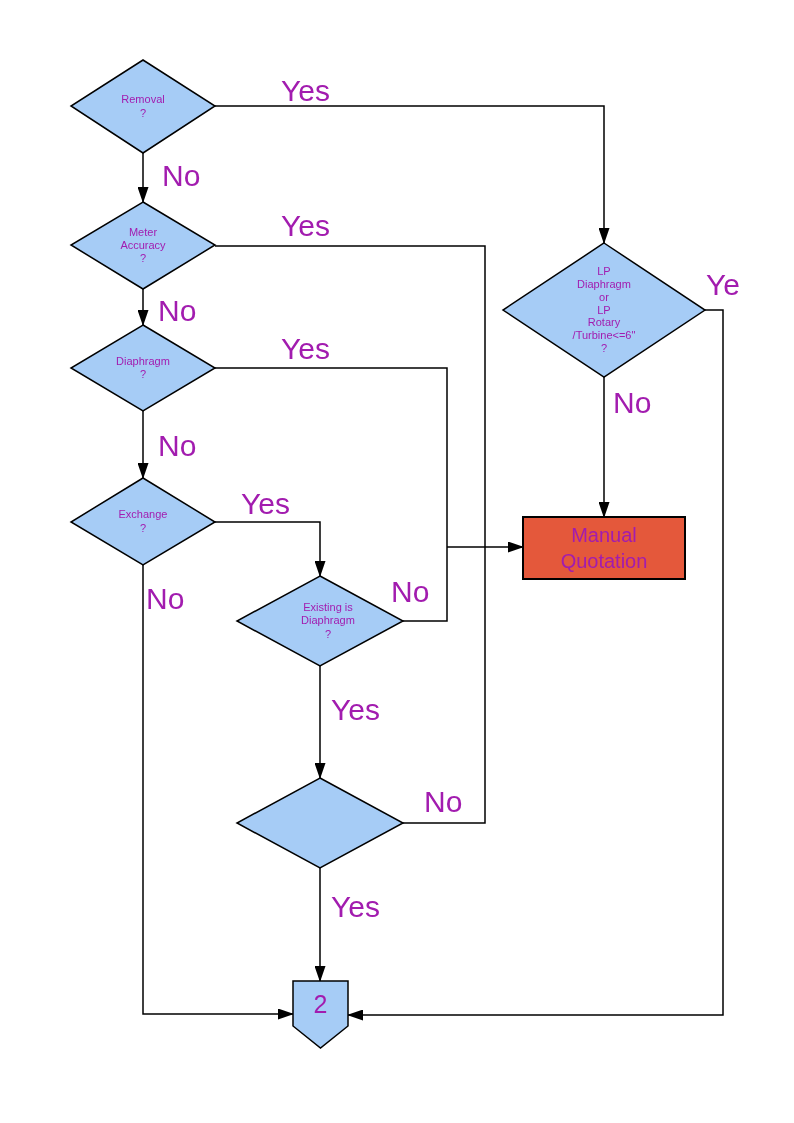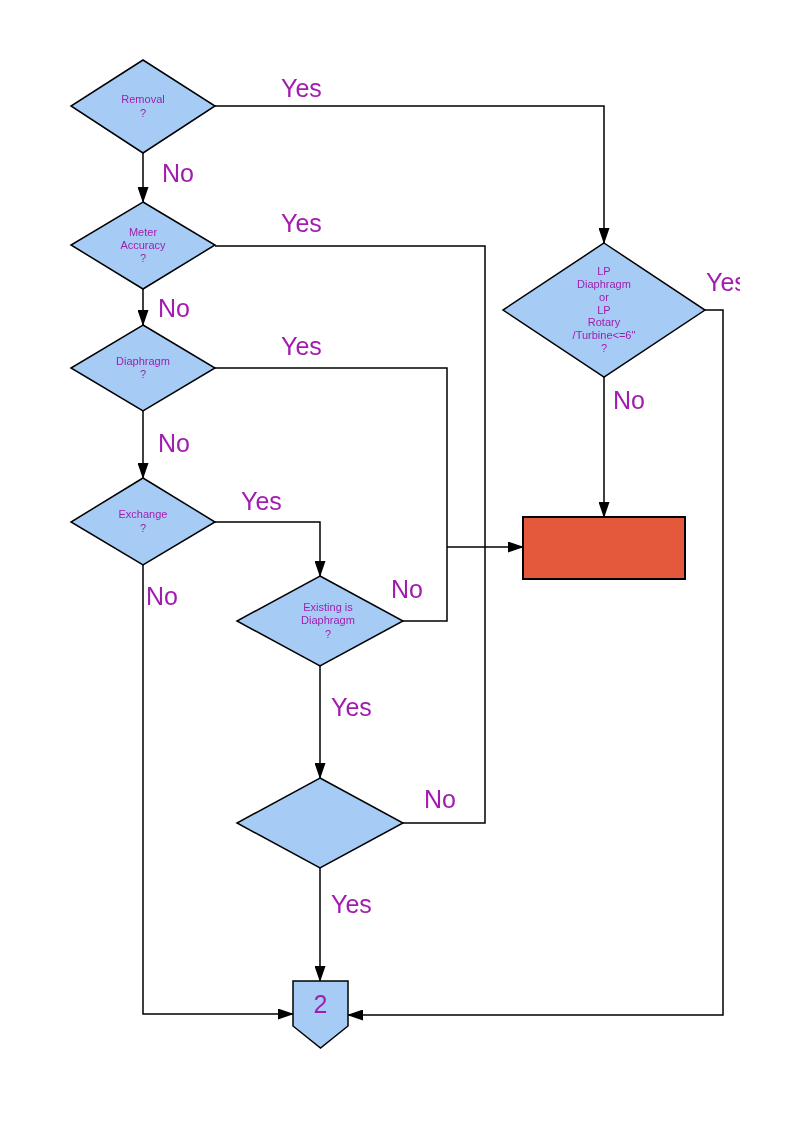--- a/index.html
+++ b/index.html
@@ -54,21 +54,21 @@
   }
   .mq-lbl {
     font-size: 20px;
     line-height: 1.3;
   }
   .pent-lbl {
     font-size: 25px;
   }
   .edge-lbl {
     position: absolute;
-    font-size: 25px;
+    font-size: 30px;
     line-height: 1;
     white-space: nowrap;
   }
 </style>
 </head>
 <body>
 
 <div class="canvas">
 
   <svg width="794" height="1123" viewBox="0 0 794 1123">
@@ -115,20 +115,22 @@
   <div class="lbl node-lbl" style="left:245px; top:576px; width:166px; height:90px;">Existing is
 Diaphragm
 ?</div>
   <div class="lbl lp-lbl" style="left:503px; top:243px; width:202px; height:134px;">LP
 Diaphragm
 or
 LP
 Rotary
 /Turbine&lt;=6"
 ?</div>
+  <div class="lbl mq-lbl" style="left:523px; top:517px; width:162px; height:62px;">Manual
+Quotation</div>
   <div class="lbl pent-lbl" style="left:293px; top:981px; width:55px; height:46px;">2</div>
 
   <div class="edge-lbl" style="left:281px; top:76px;">Yes</div>
   <div class="edge-lbl" style="left:162px; top:161px;">No</div>
   <div class="edge-lbl" style="left:281px; top:211px;">Yes</div>
   <div class="edge-lbl" style="left:158px; top:296px;">No</div>
   <div class="edge-lbl" style="left:281px; top:334px;">Yes</div>
   <div class="edge-lbl" style="left:158px; top:431px;">No</div>
   <div class="edge-lbl" style="left:241px; top:489px;">Yes</div>
   <div class="edge-lbl" style="left:146px; top:584px;">No</div>

